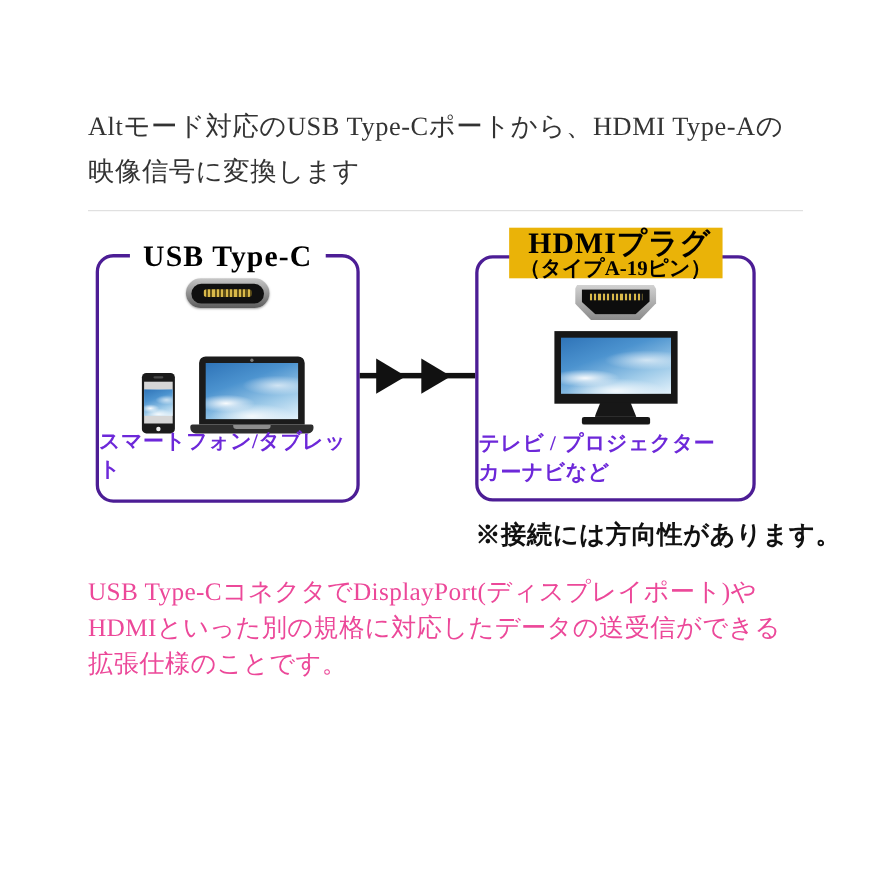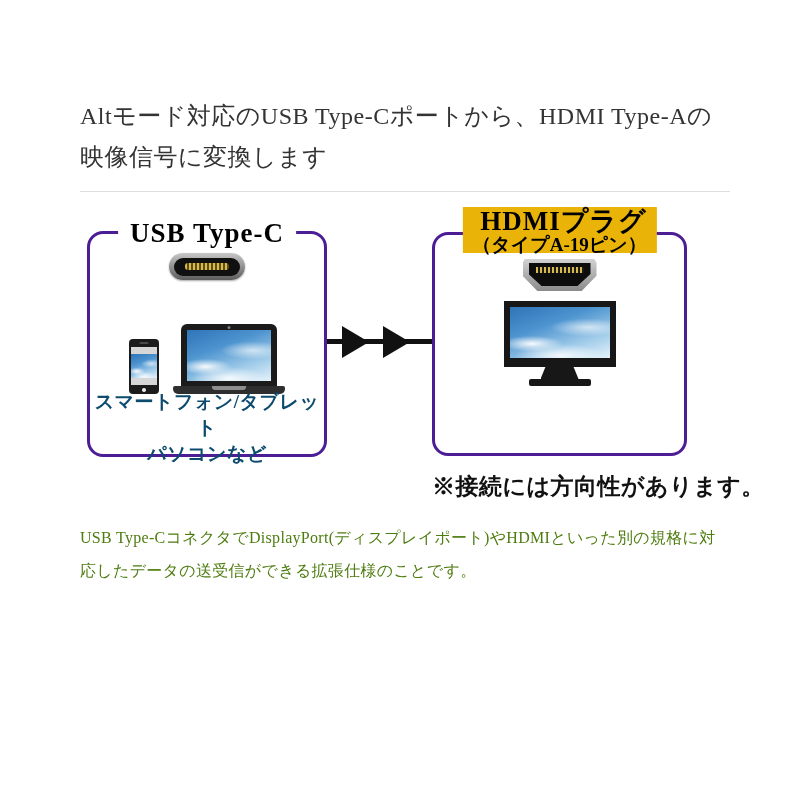--- a/index.html
+++ b/index.html
@@ -105,40 +105,40 @@
   .laptop-notch{width:34px;height:4px;background:#8d8d8d;border-radius:0 0 3px 3px;}
 
   
   .tv{position:absolute;top:66px;left:0;right:0;display:flex;flex-direction:column;align-items:center;}
   .tv-screen{width:100px;height:51px;background:#171717;padding:6px 6px 9px;}
   .tv-screen .sky{width:100%;height:100%;}
   .tv-neck{width:38px;height:13px;background:#171717;clip-path:polygon(14% 0,86% 0,100% 100%,0 100%);margin-top:-1px;}
   .tv-base{width:62px;height:7px;background:#171717;border-radius:2px;}
 
   .caption{
-    position:absolute;left:0;right:0;text-align:center;
-    font-weight:bold;color:#0c4a6e;font-size:19px;line-height:26px;letter-spacing:.5px;
+    position:absolute;left:0;right:0;
+    font-weight:bold;color:#6d28d9;font-size:19px;line-height:26px;letter-spacing:.5px;
   }
   .box-left .caption{top:155px;}
   .box-right .caption{top:156px;}
 
   
   .arrow-line{position:absolute;left:247px;top:147px;width:105px;height:5px;background:#111;}
   .tri{position:absolute;width:0;height:0;border-top:16px solid transparent;border-bottom:16px solid transparent;border-left:27px solid #111;top:134px;}
   .tri1{left:262px;}
   .tri2{left:303px;}
 
   .note{
     position:absolute;left:352px;width:249px;top:279px;text-align:center;
     font-weight:bold;font-size:23px;color:#111;letter-spacing:.5px;white-space:nowrap;
   }
 
   
   .subheading{margin-top:16px;font-size:17px;line-height:24px;color:#222;}
-  .para{margin:0;font-size:16px;line-height:33px;color:#4d7c0f;letter-spacing:.3px;}
+  .para{margin:0;font-size:23px;line-height:33px;color:#ec4899;letter-spacing:.3px;}
   .para-group{margin-top:17px;}
 </style>
 </head>
 <body>
 
 <div class="content">
 
   <h1 class="heading">Altモード対応のUSB Type-Cポートから、HDMI Type-Aの映像信号に変換します</h1>
 
   <div class="divider"></div>
@@ -168,21 +168,20 @@
             <div class="sky"></div>
           </div>
           <div class="laptop-base">
             <div class="laptop-notch"></div>
           </div>
         </div>
       </div>
 
       <div class="caption">
         <div>スマートフォン/タブレット</div>
-        <div>パソコンなど</div>
       </div>
     </div>
 
     <div class="arrow-line"></div>
     <div class="tri tri1"></div>
     <div class="tri tri2"></div>
 
     <div class="box box-right">
       <div class="box-title-group">
         <div class="t1">HDMIプラグ</div>
@@ -196,20 +195,24 @@
       </div>
 
       <div class="tv">
         <div class="tv-screen">
           <div class="sky"></div>
         </div>
         <div class="tv-neck"></div>
         <div class="tv-base"></div>
       </div>
 
+      <div class="caption">
+        <div>テレビ / プロジェクター</div>
+        <div>カーナビなど</div>
+      </div>
     </div>
 
     <div class="note">※接続には方向性があります。</div>
   </div>
 
 
   <div class="para-group">
     <p class="para">USB Type-CコネクタでDisplayPort(ディスプレイポート)やHDMIといった別の規格に対応したデータの送受信ができる拡張仕様のことです。</p>
   </div>
 

